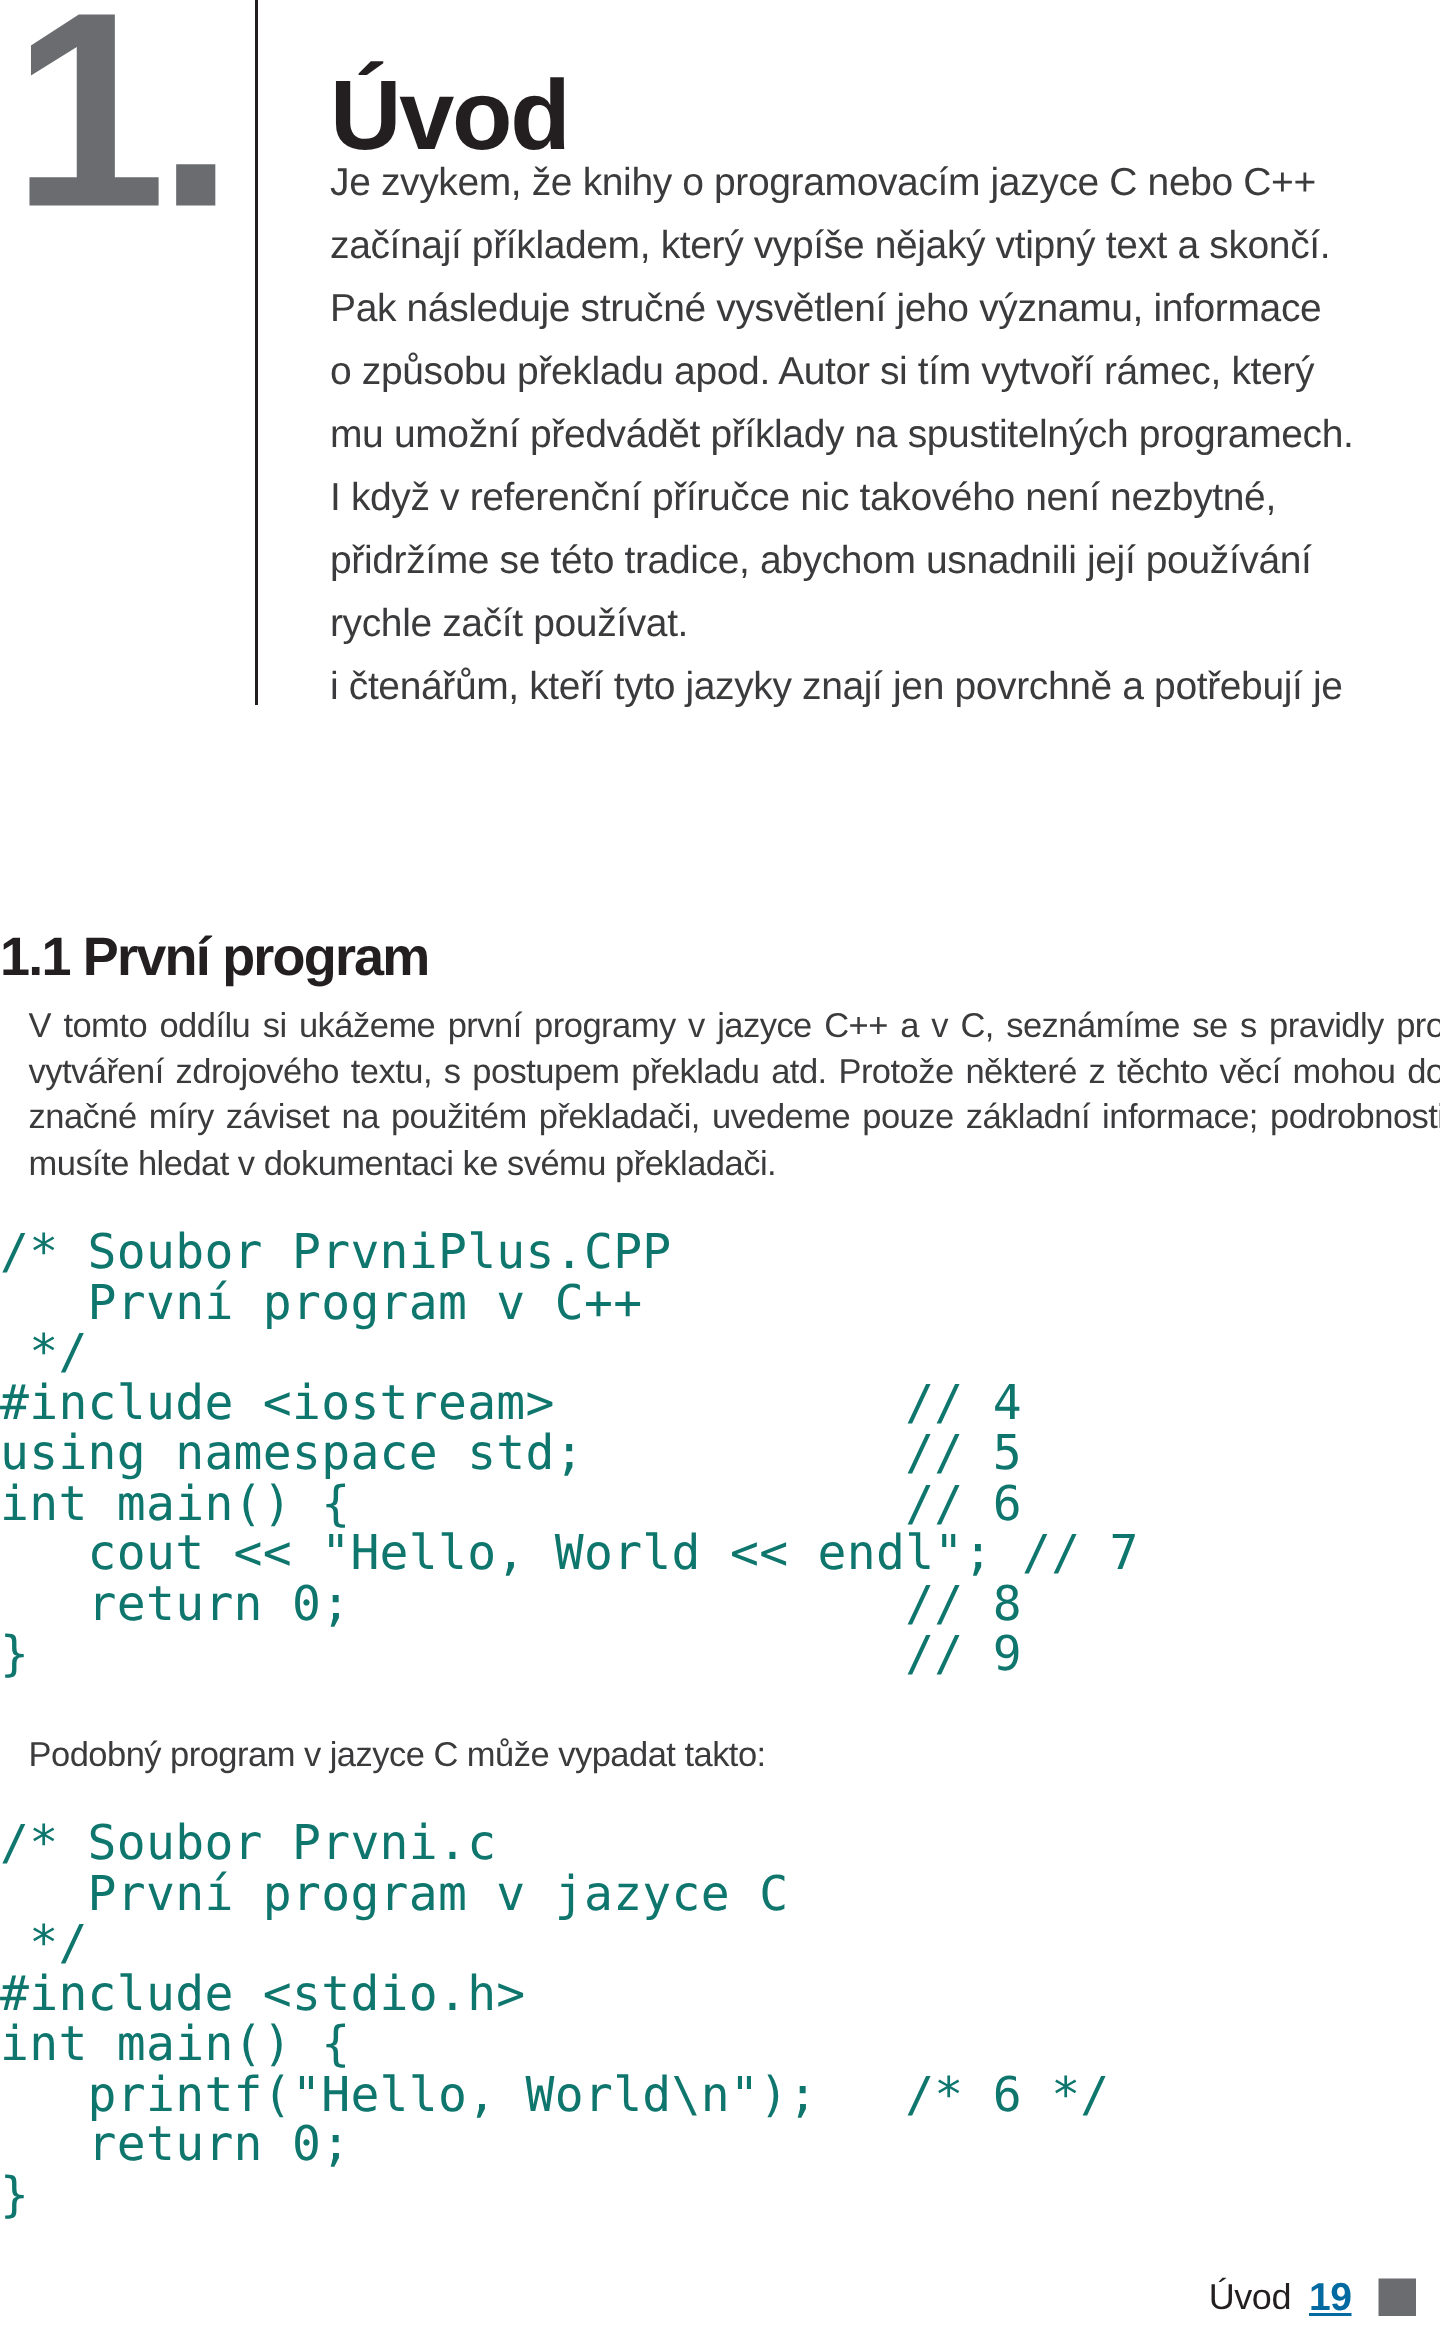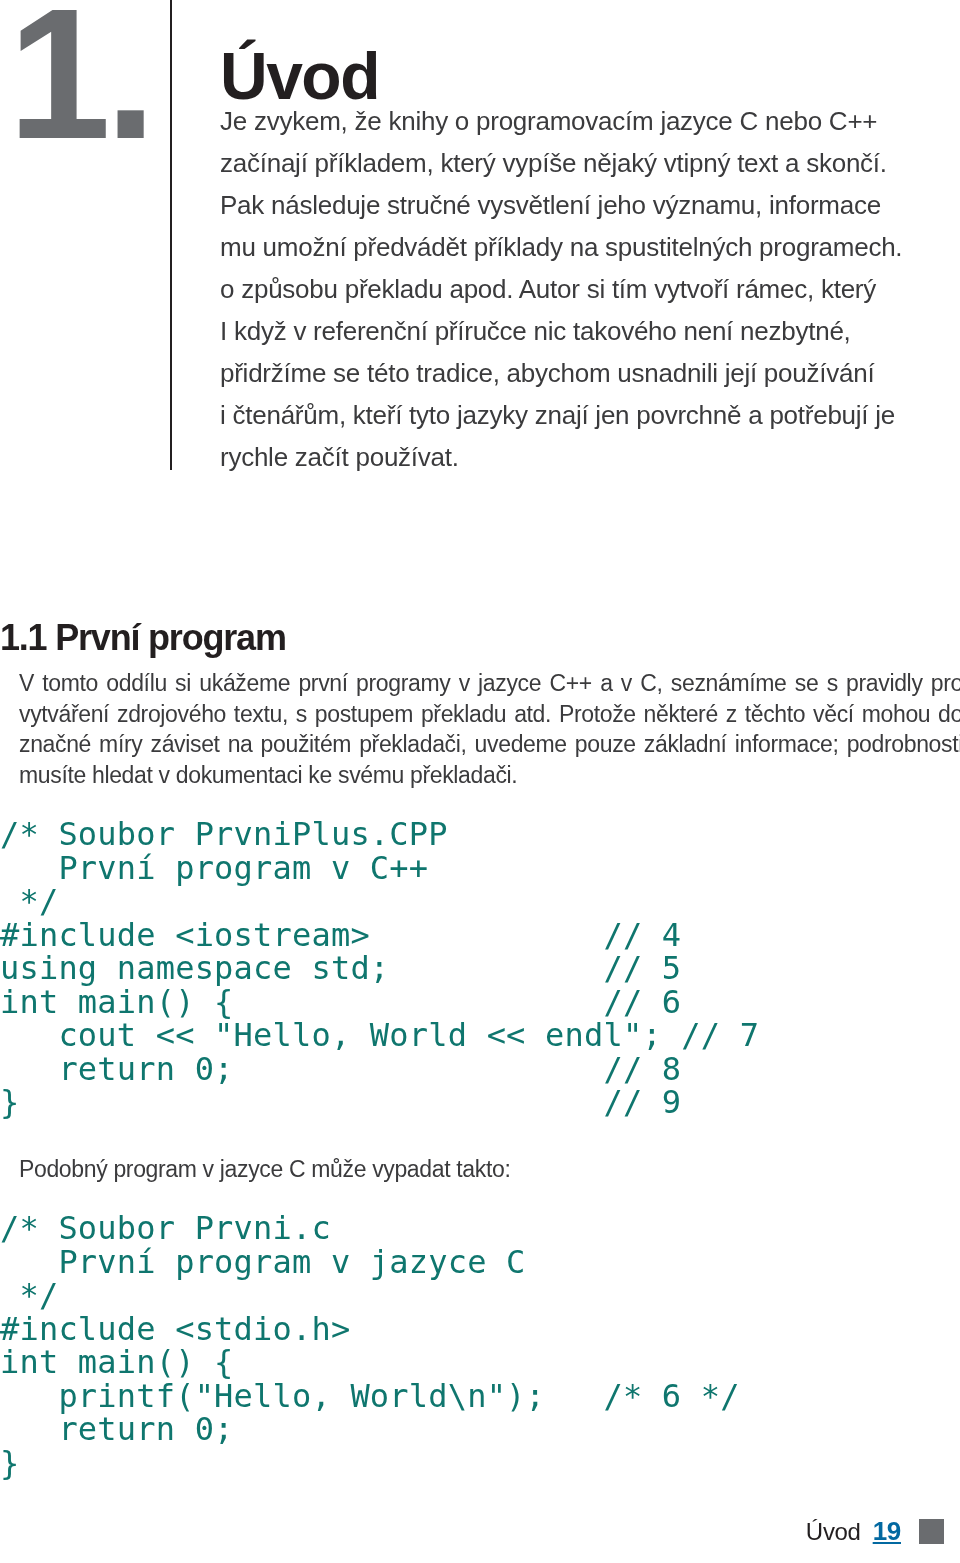--- a/index.html
+++ b/index.html
@@ -166,26 +166,26 @@
   <div class="chapter-number">1.</div>
 
   <div class="chapter-rule"></div>
 
   <h1 class="chapter-title">Úvod</h1>
 
   <div class="chapter-intro">
     <p>Je zvykem, že knihy o programovacím jazyce C nebo C++</p>
     <p>začínají příkladem, který vypíše nějaký vtipný text a skončí.</p>
     <p>Pak následuje stručné vysvětlení jeho významu, informace</p>
+    <p>o způsobu překladu apod. Autor si tím vytvoří rámec, který</p>
     <p>mu umožní předvádět příklady na spustitelných programech.</p>
-    <p>o způsobu překladu apod. Autor si tím vytvoří rámec, který</p>
     <p>I když v referenční příručce nic takového není nezbytné,</p>
     <p>přidržíme se této tradice, abychom usnadnili její používání</p>
+    <p>rychle začít používat.</p>
     <p>i čtenářům, kteří tyto jazyky znají jen povrchně a potřebují je</p>
-    <p>rychle začít používat.</p>
   </div>
 </div>
 
 <div class="section">
 
   <h2 class="section-heading">1.1 První program</h2>
 
   <p class="section-body">V tomto oddílu si ukážeme první programy v jazyce C++ a v C, seznámíme se s pravidly pro vytváření zdrojového textu, s postupem překladu atd. Protože některé z těchto věcí mohou do značné míry záviset na použitém překladači, uvedeme pouze základní informace; podrobnosti musíte hledat v dokumentaci ke svému překladači.</p>
 
 

